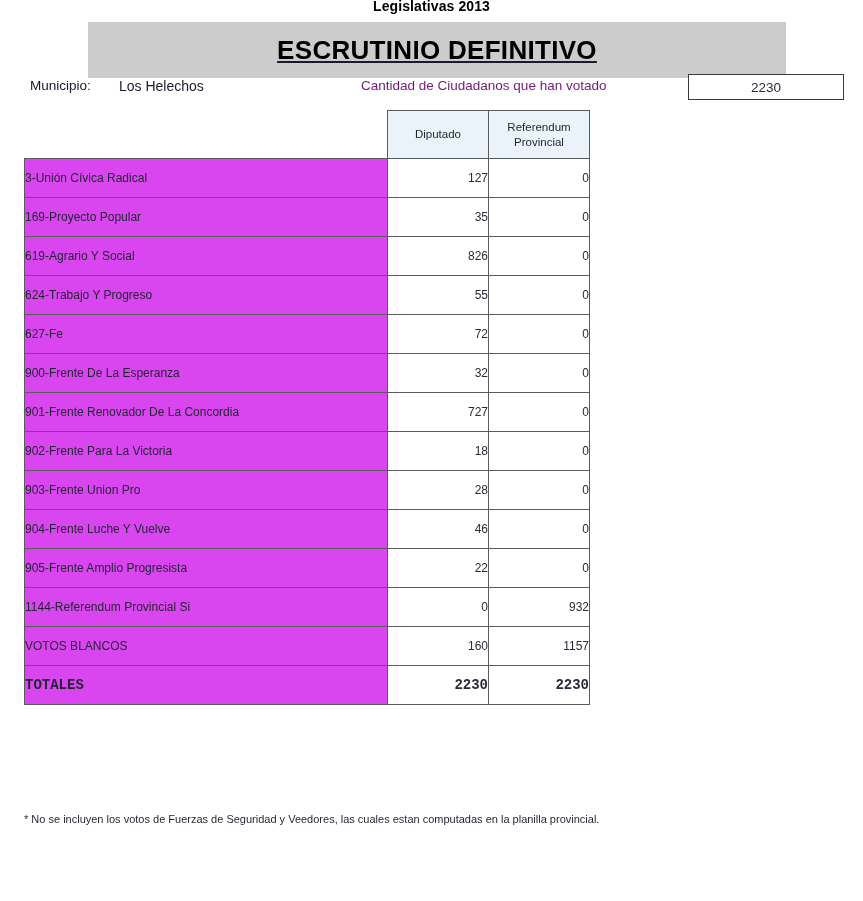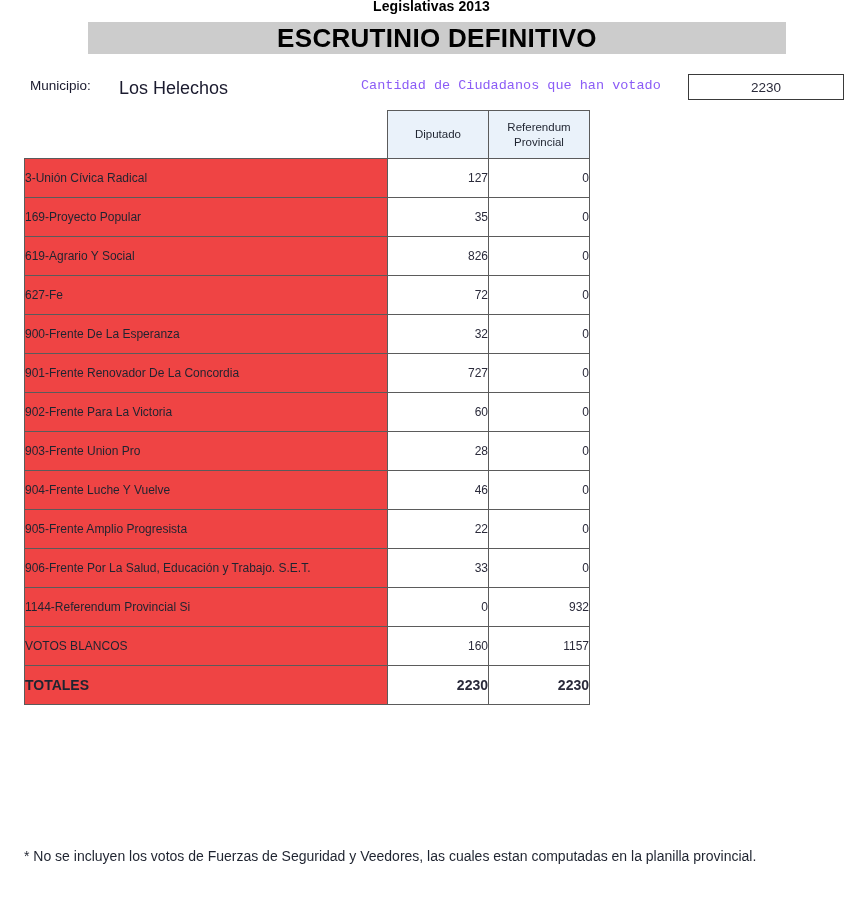--- a/index.html
+++ b/index.html
@@ -28,25 +28,26 @@
     font-weight: bold;
     letter-spacing: 0.1px;
     color: #000000;
   }
 
   .title-banner {
     position: absolute;
     top: 22px;
     left: 88px;
     width: 698px;
-    height: 32px;
+    height: 56px;
     background: #cccccc;
     display: flex;
     align-items: center;
     justify-content: center;
+    text-decoration: underline;
   }
   .title-banner .title-text {
     font-size: 26px;
     font-weight: bold;
     letter-spacing: 0.3px;
     color: #000000;
   }
 
   
   .info-row {
@@ -61,31 +62,30 @@
     position: absolute;
     left: 30px;
     top: 2px;
     font-size: 13.5px;
     color: #1a1a2e;
   }
   .muni-value {
     position: absolute;
     left: 119px;
     top: 2px;
-    font-size: 18px;
+    font-size: 14px;
     color: #1a1a2e;
   }
   .voters-label {
     position: absolute;
     left: 361px;
     top: 2px;
     font-size: 13.5px;
-    color: #8b5cf6;
+    color: #701a75;
     white-space: nowrap;
-    font-family: Liberation Mono, monospace;
   }
   .voters-box {
     position: absolute;
     left: 688px;
     top: -2px;
     width: 156px;
     height: 26px;
     border: 1.5px solid #3a3a3a;
     background: #ffffff;
     display: flex;
@@ -137,47 +137,48 @@
     border-top: none;
     border-bottom: none;
   }
 
   
   table.results tbody td {
     height: 39px;
     vertical-align: middle;
   }
   td.lbl {
-    background: #ef4444;
+    background: #d946ef;
     font-size: 12px;
     color: #1f2430;
     padding-left: 2px;
     white-space: nowrap;
     overflow: hidden;
   }
   td.num {
     background: #ffffff;
     font-size: 12px;
     color: #2a2a3a;
     text-align: right;
     padding-right: 9px;
   }
   tr.totals td.lbl,
   tr.totals td.num {
     font-weight: bold;
+    font-family: Liberation Mono, monospace;
   }
   tr.totals td.lbl { font-size: 14px; }
   tr.totals td.num { font-size: 14px; }
 
   
   .footnote {
     position: absolute;
     left: 24px;
-    top: 848px;
-    font-size: 14px;
+    top: 813px;
+    font-size: 11px;
     color: #1f2430;
     white-space: nowrap;
   }
 </style>
 </head>
 <body>
 
 <div class="subtitle">Legislativas 2013</div>
 
 <div class="title-banner">
@@ -220,57 +221,57 @@
           <td class="lbl">169-Proyecto Popular</td>
           <td class="num">35</td>
           <td class="num">0</td>
         </tr>
         <tr>
           <td class="lbl">619-Agrario Y Social</td>
           <td class="num">826</td>
           <td class="num">0</td>
         </tr>
         <tr>
+          <td class="lbl">624-Trabajo Y Progreso</td>
+          <td class="num">55</td>
+          <td class="num">0</td>
+        </tr>
+        <tr>
           <td class="lbl">627-Fe</td>
           <td class="num">72</td>
           <td class="num">0</td>
         </tr>
         <tr>
           <td class="lbl">900-Frente De La Esperanza</td>
           <td class="num">32</td>
           <td class="num">0</td>
         </tr>
         <tr>
           <td class="lbl">901-Frente Renovador De La Concordia</td>
           <td class="num">727</td>
           <td class="num">0</td>
         </tr>
         <tr>
           <td class="lbl">902-Frente Para La Victoria</td>
-          <td class="num">60</td>
+          <td class="num">18</td>
           <td class="num">0</td>
         </tr>
         <tr>
           <td class="lbl">903-Frente Union Pro</td>
           <td class="num">28</td>
           <td class="num">0</td>
         </tr>
         <tr>
           <td class="lbl">904-Frente Luche Y Vuelve</td>
           <td class="num">46</td>
           <td class="num">0</td>
         </tr>
         <tr>
           <td class="lbl">905-Frente Amplio Progresista</td>
           <td class="num">22</td>
-          <td class="num">0</td>
-        </tr>
-        <tr>
-          <td class="lbl">906-Frente Por La Salud, Educación y Trabajo.  S.E.T.</td>
-          <td class="num">33</td>
           <td class="num">0</td>
         </tr>
         <tr>
           <td class="lbl">1144-Referendum Provincial Si</td>
           <td class="num">0</td>
           <td class="num">932</td>
         </tr>
         <tr>
           <td class="lbl">VOTOS BLANCOS</td>
           <td class="num">160</td>

